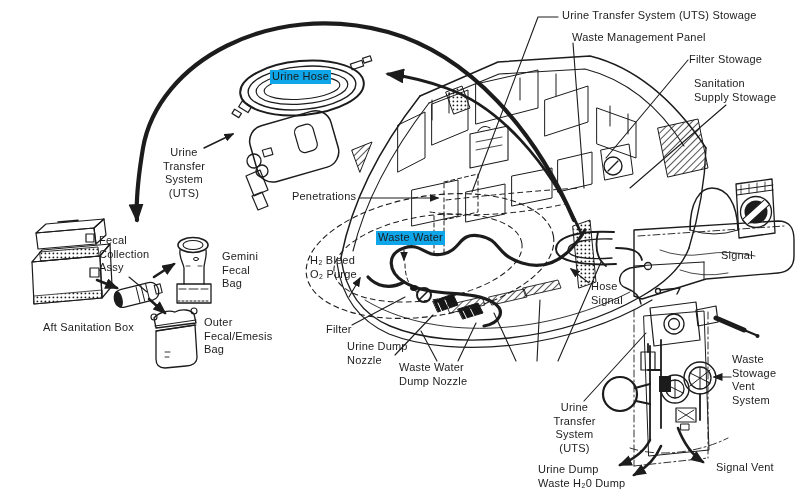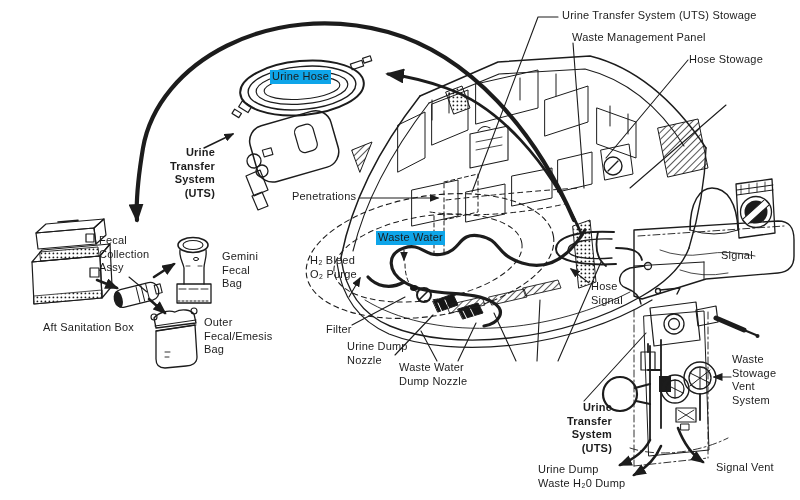--- a/index.html
+++ b/index.html
@@ -1,21 +1,21 @@
 <!DOCTYPE html>
 <html><head>
 <meta charset="utf-8">
 <style>
   html,body{margin:0;padding:0;background:#e8e8e8;}
   #stage{position:relative;width:800px;height:500px;background:#ffffff;overflow:hidden;
          font-family:"Liberation Sans","DejaVu Sans",sans-serif;}
   #art{position:absolute;left:0;top:0;}
   .lbl{position:absolute;font-size:11px;line-height:13.5px;color:#1c1c1c;
        white-space:pre-line;letter-spacing:.2px;}
-  .lbl.center{text-align:right;font-weight:bold;}
+  .lbl.center{text-align:center;}
   .lbl.onwhite{background:#0ea5e9;padding:0 2px;}
 </style>
 </head>
 <body>
 
 <div id="stage">
 
 <svg id="art" width="800" height="500" viewBox="0 0 800 500">
   <defs>
     <pattern id="hatch" width="5" height="5" patternUnits="userSpaceOnUse" patternTransform="rotate(45)">
@@ -251,21 +251,23 @@
     <path d="M516 361 L494 313 M537 361 L540 300 M558 361 L601 262"></path>
     <path d="M589 283 L571 269" marker-end="url(#ah-s)"></path>
     <path d="M731 377 L714 377" marker-end="url(#ah-s)"></path>
     <path d="M584 401 L646 333"></path>
     <path d="M129 277 L147 292"></path>
   </g>
 </svg>
 
 <div class="lbl" style="left:572px;top:31px">Waste Management Panel</div>
 <div class="lbl" style="left:562px;top:9px">Urine Transfer System (UTS) Stowage</div>
-<div class="lbl" style="left:689px;top:53px">Hose Stowage</div>
+<div class="lbl" style="left:689px;top:53px">Filter Stowage</div>
+<div class="lbl" style="left:694px;top:77px">Sanitation
+Supply Stowage</div>
 <div class="lbl onwhite" style="left:270px;top:70px">Urine Hose</div>
 <div class="lbl center" style="left:153px;top:146px;width:62px">Urine
 Transfer
 System
 (UTS)</div>
 <div class="lbl" style="left:292px;top:190px">Penetrations</div>
 <div class="lbl onwhite" style="left:376px;top:231px">Waste Water</div>
 <div class="lbl" style="left:310px;top:254px">H₂ Bleed
 O₂ Purge</div>
 <div class="lbl" style="left:99px;top:234px">Fecal

